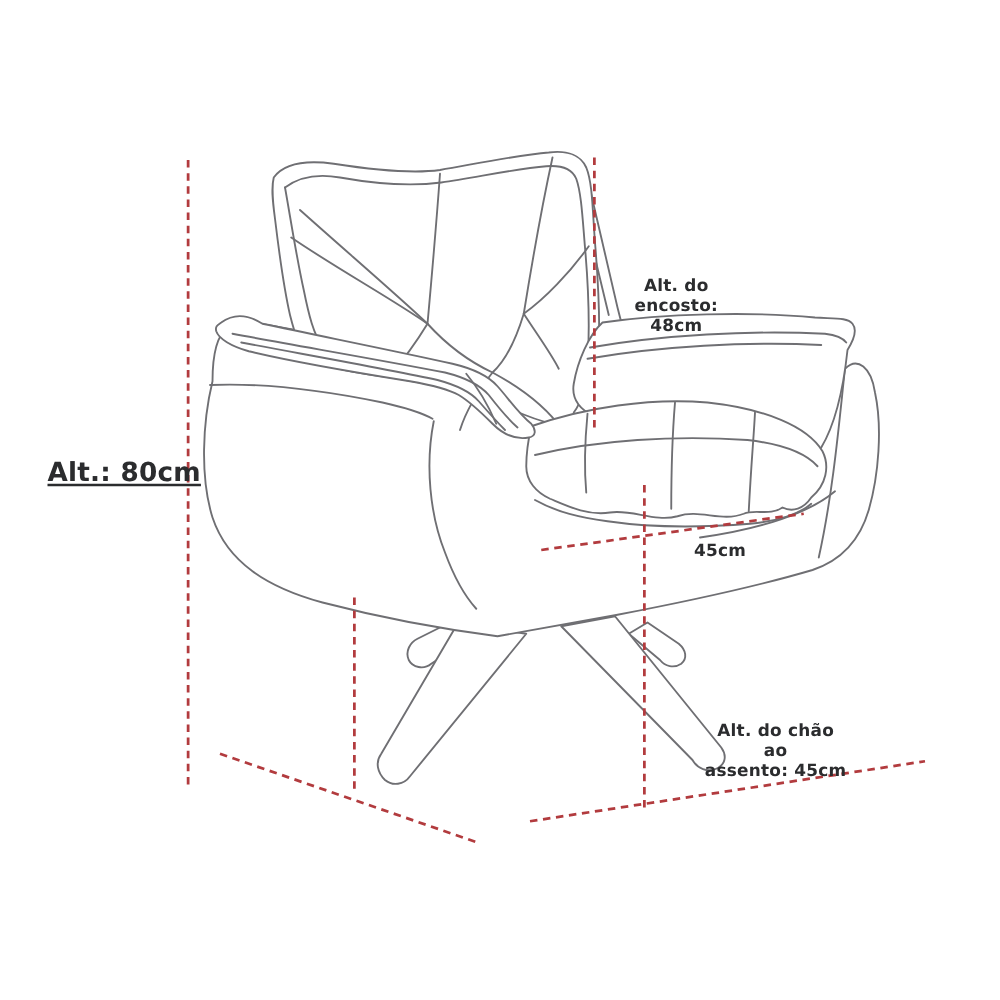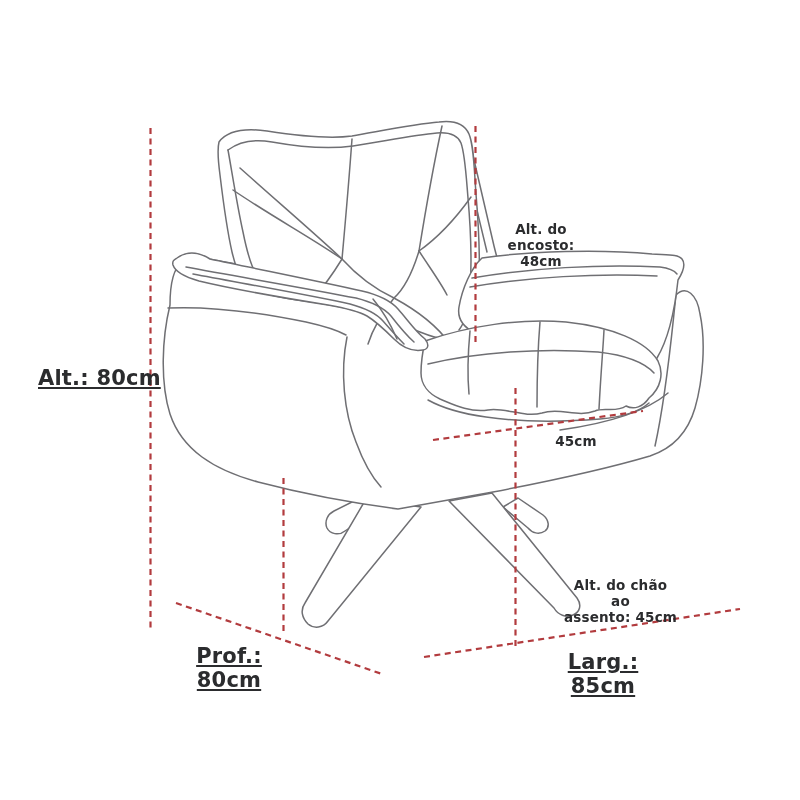--- a/index.html
+++ b/index.html
@@ -147,23 +147,21 @@
       <line x1="433" y1="440" x2="643" y2="411"></line>
       <line x1="283.5" y1="478" x2="283.5" y2="631"></line>
       <line x1="515.5" y1="388" x2="515.5" y2="648"></line>
       <line x1="176" y1="603" x2="382" y2="674"></line>
       <line x1="424" y1="657" x2="740" y2="609"></line>
     </g>
   </svg>
 
   <div class="dim-label big" style="left:38px;top:366px;">Alt.: 80cm</div>
 
-  <div class="dim-label big center" style="left:168px;top:644px;width:122px;">Prof.: 80cm</div>
 
-  <div class="dim-label big center" style="left:540px;top:650px;width:126px;">Larg.: 85cm</div>
 
   <div class="dim-label small center" style="left:480px;top:221px;width:122px;">
     <div>Alt. do encosto:</div>
     <div>48cm</div>
   </div>
 
   <div class="dim-label small center" style="left:515px;top:433px;width:122px;">
     <div>45cm</div>
   </div>
 

